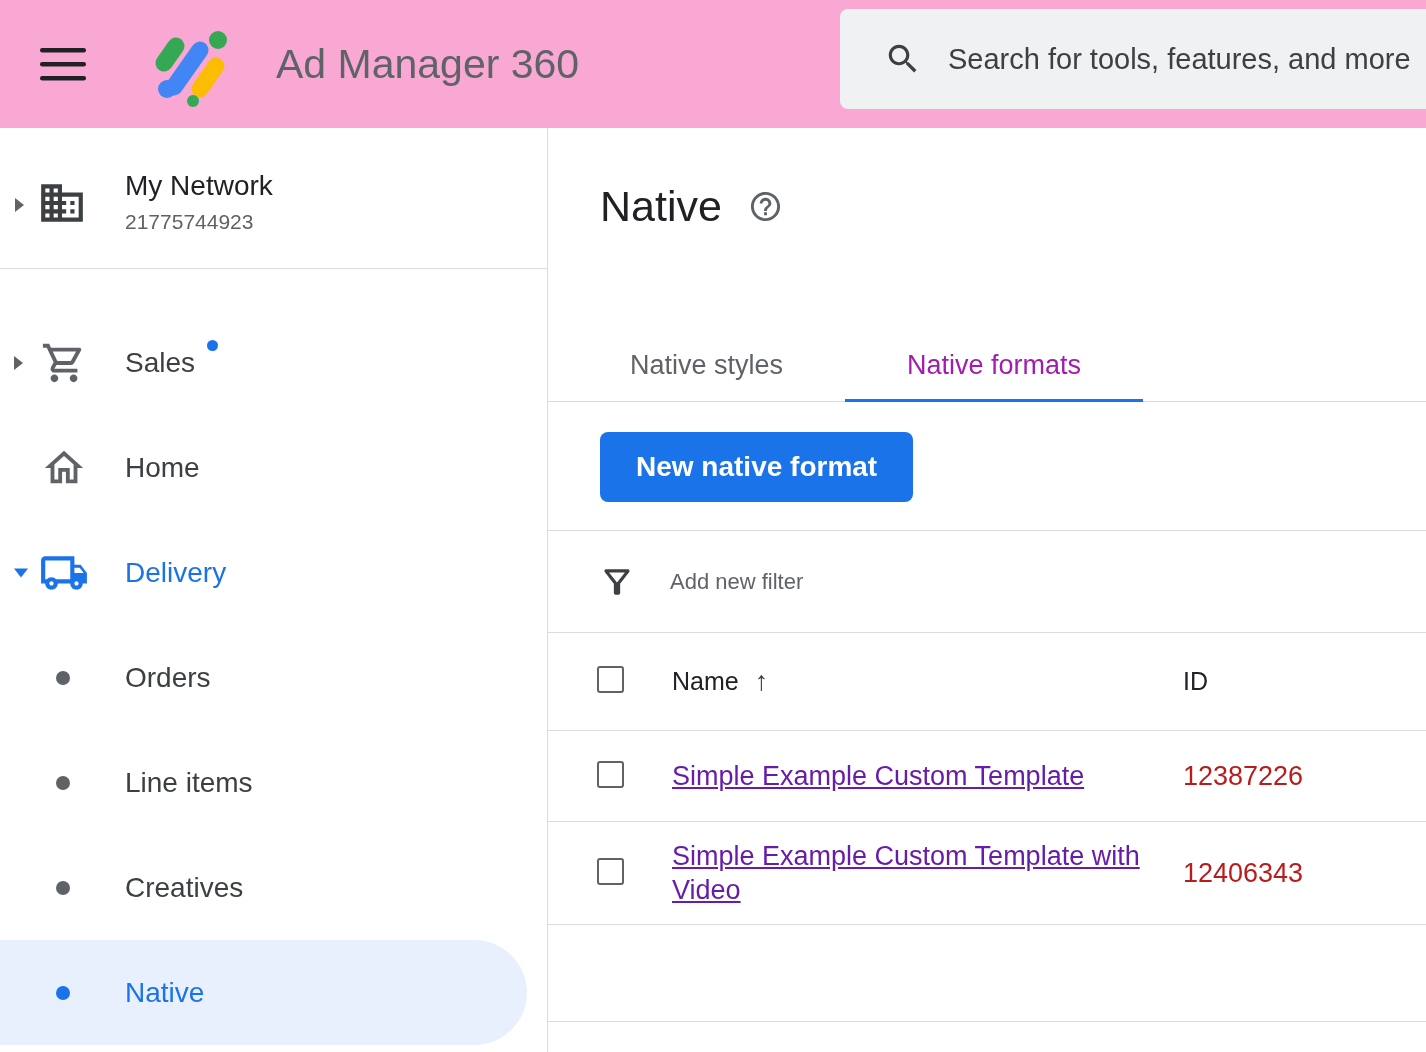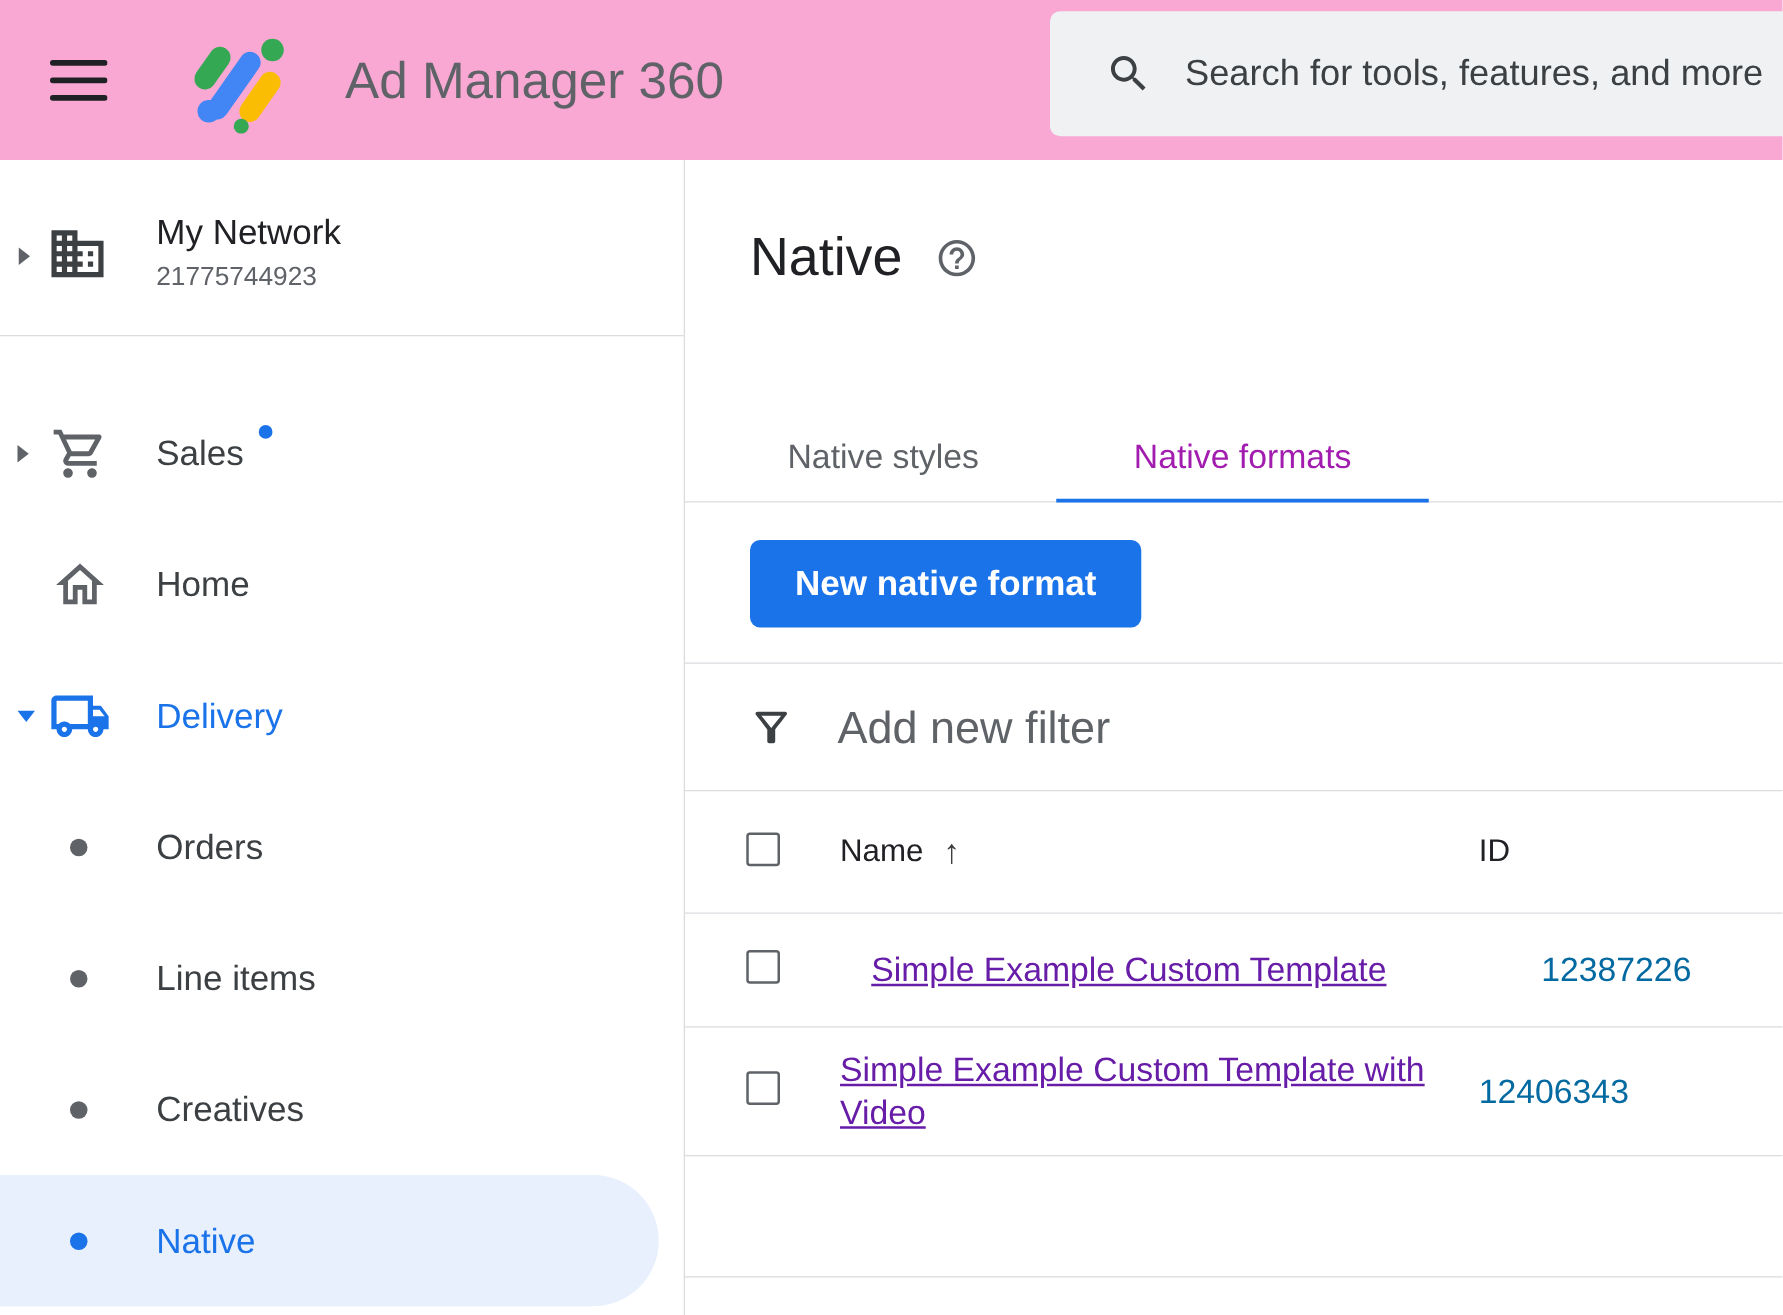--- a/index.html
+++ b/index.html
@@ -59,34 +59,34 @@
   .tab.active::after { content: ""; position: absolute; left: 0; right: 0; bottom: -1px;
     height: 3px; background: #1a73e8; }
 
   .btn-row { padding: 30px 0 28px 52px; border-bottom: 1px solid #dadce0; }
   .primary-btn { height: 70px; padding: 12px 36px; background: #1a73e8; color: #ffffff;
     font-size: 28px; font-weight: 700; border: none; border-radius: 8px; cursor: pointer;
     font-family: "Liberation Sans", sans-serif; }
 
   .filter-row { height: 102px; border-bottom: 1px solid #dadce0; display: flex;
     align-items: center; padding-left: 50px; cursor: pointer; }
-  .filter-label { margin-left: 34px; font-size: 36px; color: #5f6368; }
+  .filter-label { margin-left: 34px; font-size: 22px; color: #5f6368; }
 
   .trow { display: flex; align-items: center; padding-left: 49px; border-bottom: 1px solid #dadce0; }
   .thead { height: 98px; }
-  .row1 { height: 91px; gap: 25px; }
+  .row1 { height: 91px; }
   .row2 { height: 103px; }
   .emptyrow { height: 97px; }
   .cb-cell { width: 75px; flex: none; }
   .checkbox { display: inline-block; width: 27px; height: 27px; border: 2px solid #5f6368;
     border-radius: 3px; background: #fff; cursor: pointer; }
   .name-cell { width: 511px; flex: none; font-size: 27px; display: flex; align-items: center; }
   .name-cell .colhead, .id-cell.headtxt { font-weight: 400; font-size: 25px; color: #202124; }
   .sort { margin-left: 16px; font-size: 27px; color: #3c4043; cursor: pointer; }
-  .id-cell { flex: 1; font-size: 27px; color: #0369a1; }
+  .id-cell { flex: 1; font-size: 27px; color: #b91c1c; }
   .link { color: #681da8; text-decoration: underline; max-width: 475px;
     line-height: 34px; display: inline-block; cursor: pointer; }
 </style>
 </head>
 <body>
 
 <header class="topbar">
   <button class="hamburger">
     <svg width="46" height="34" viewBox="0 0 46 34">
       <rect x="0" y="1" width="46" height="4.5" rx="2.2" fill="#202124"></rect>

